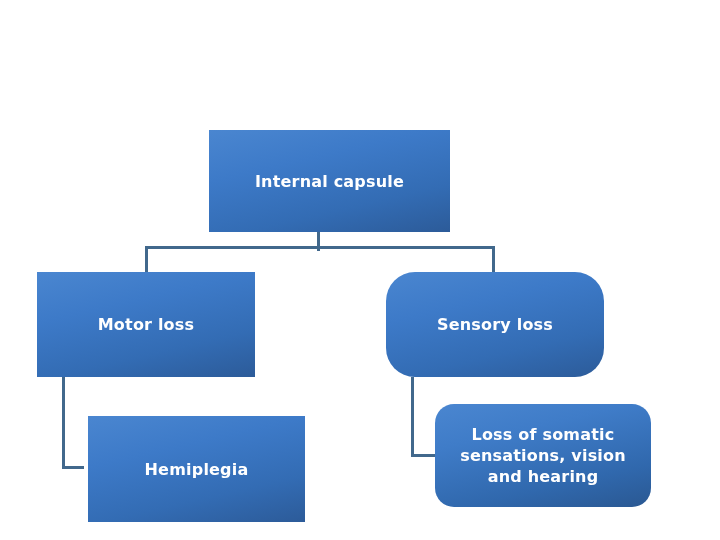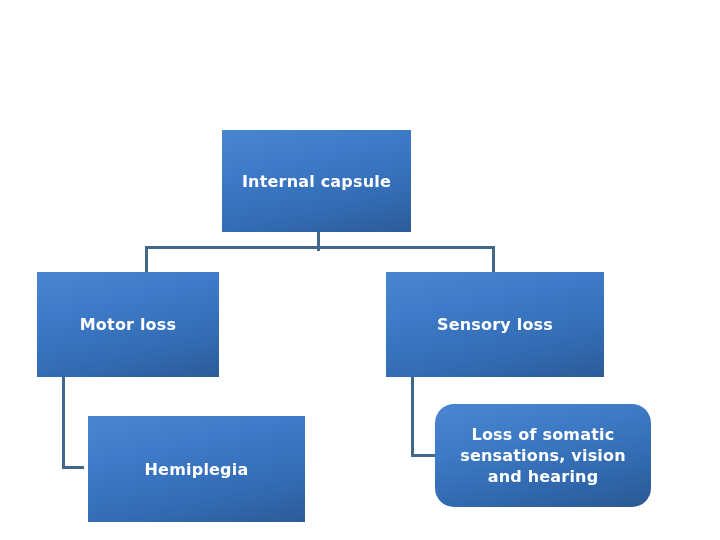--- a/index.html
+++ b/index.html
@@ -63,23 +63,23 @@
     letter-spacing: 0.2px;
     display: flex;
     align-items: center;
     justify-content: center;
     text-align: center;
     box-sizing: border-box;
     padding: 4px 8px;
     user-select: none;
   }
 
-  .node-root      { left: 222px; top: 130px; width: 189px; height: 102px; }
-  .node-motor     { left:  37px; top: 272px; width: 182px; height: 105px; }
-  .node-sensory   { left: 386px; top: 272px; width: 218px; height: 105px; }
+  .node-root      { left: 209px; top: 130px; width: 241px; height: 102px; }
+  .node-motor     { left:  37px; top: 272px; width: 218px; height: 105px; }
+  .node-sensory   { left: 386px; top: 272px; width: 218px; height: 105px; border-radius: 29px; }
   .node-hemi      { left:  88px; top: 416px; width: 217px; height: 106px; }
   .node-somatic   { left: 435px; top: 404px; width: 216px; height: 103px;
                     background: linear-gradient(167deg, #4a86d0 0%, #3f7cc8 30%, #3068ad 72%, #2a5892 100%); border-radius: 19px; }
 
   
   .conn-root-stem { left: 317px; top: 232px; width: 3px; height: 19px; }
   
   .conn-bar       { left: 145px; top: 246px; width: 350px; height: 3px; }
   
   .conn-drop-l    { left: 145px; top: 246px; width: 3px; height: 28px; }

